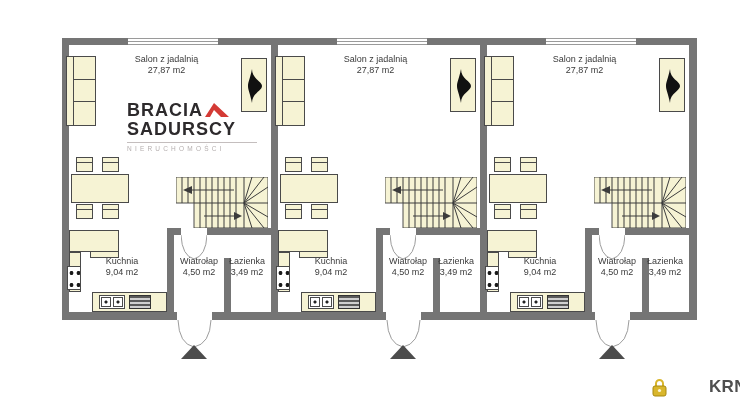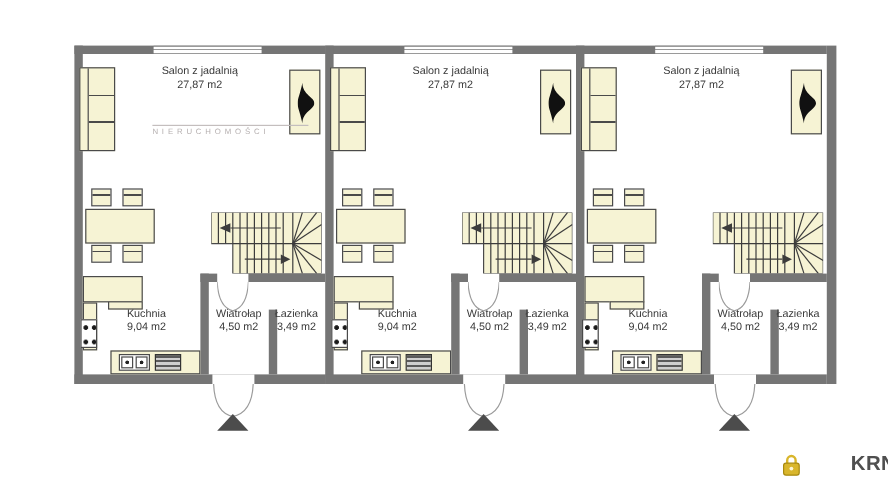--- a/index.html
+++ b/index.html
@@ -375,20 +375,29 @@
     <div class="lbl lbl-bath">
       <span>Łazienka</span><br>
       <span>3,49 m2</span>
     </div>
   </div>
 
   <div class="bwall-right"></div>
 </div>
 
 <div class="brand">
+  <div class="brand-row">
+    <span>BRACIA</span>
+    <svg class="brand-roof" width="25" height="16" viewBox="0 0 25 16">
+      <path d="M0,15 L9,1 L24,15 L16,15 L9,8 L5,15 Z" fill="#d43a35"></path>
+    </svg>
+  </div>
+  <div class="brand-row">
+    <span>SADURSCY</span>
+  </div>
   <div class="brand-sub">NIERUCHOMOŚCI</div>
 </div>
 
 <div class="krn">
   <svg width="15" height="19" viewBox="0 0 15 19">
     <path d="M4,9 V5.5 a3.5,3.5 0 0 1 7,0 V9" fill="none" stroke="#d9b62c" stroke-width="2"></path>
     <rect x="1" y="8" width="13" height="10" rx="2" fill="#d9b62c" stroke="#a8890f" stroke-width="1"></rect>
     <circle cx="7.5" cy="12.5" r="1.6" fill="#fdf6d8"></circle>
   </svg>
   <span class="krn-text">KRN.pl</span>

